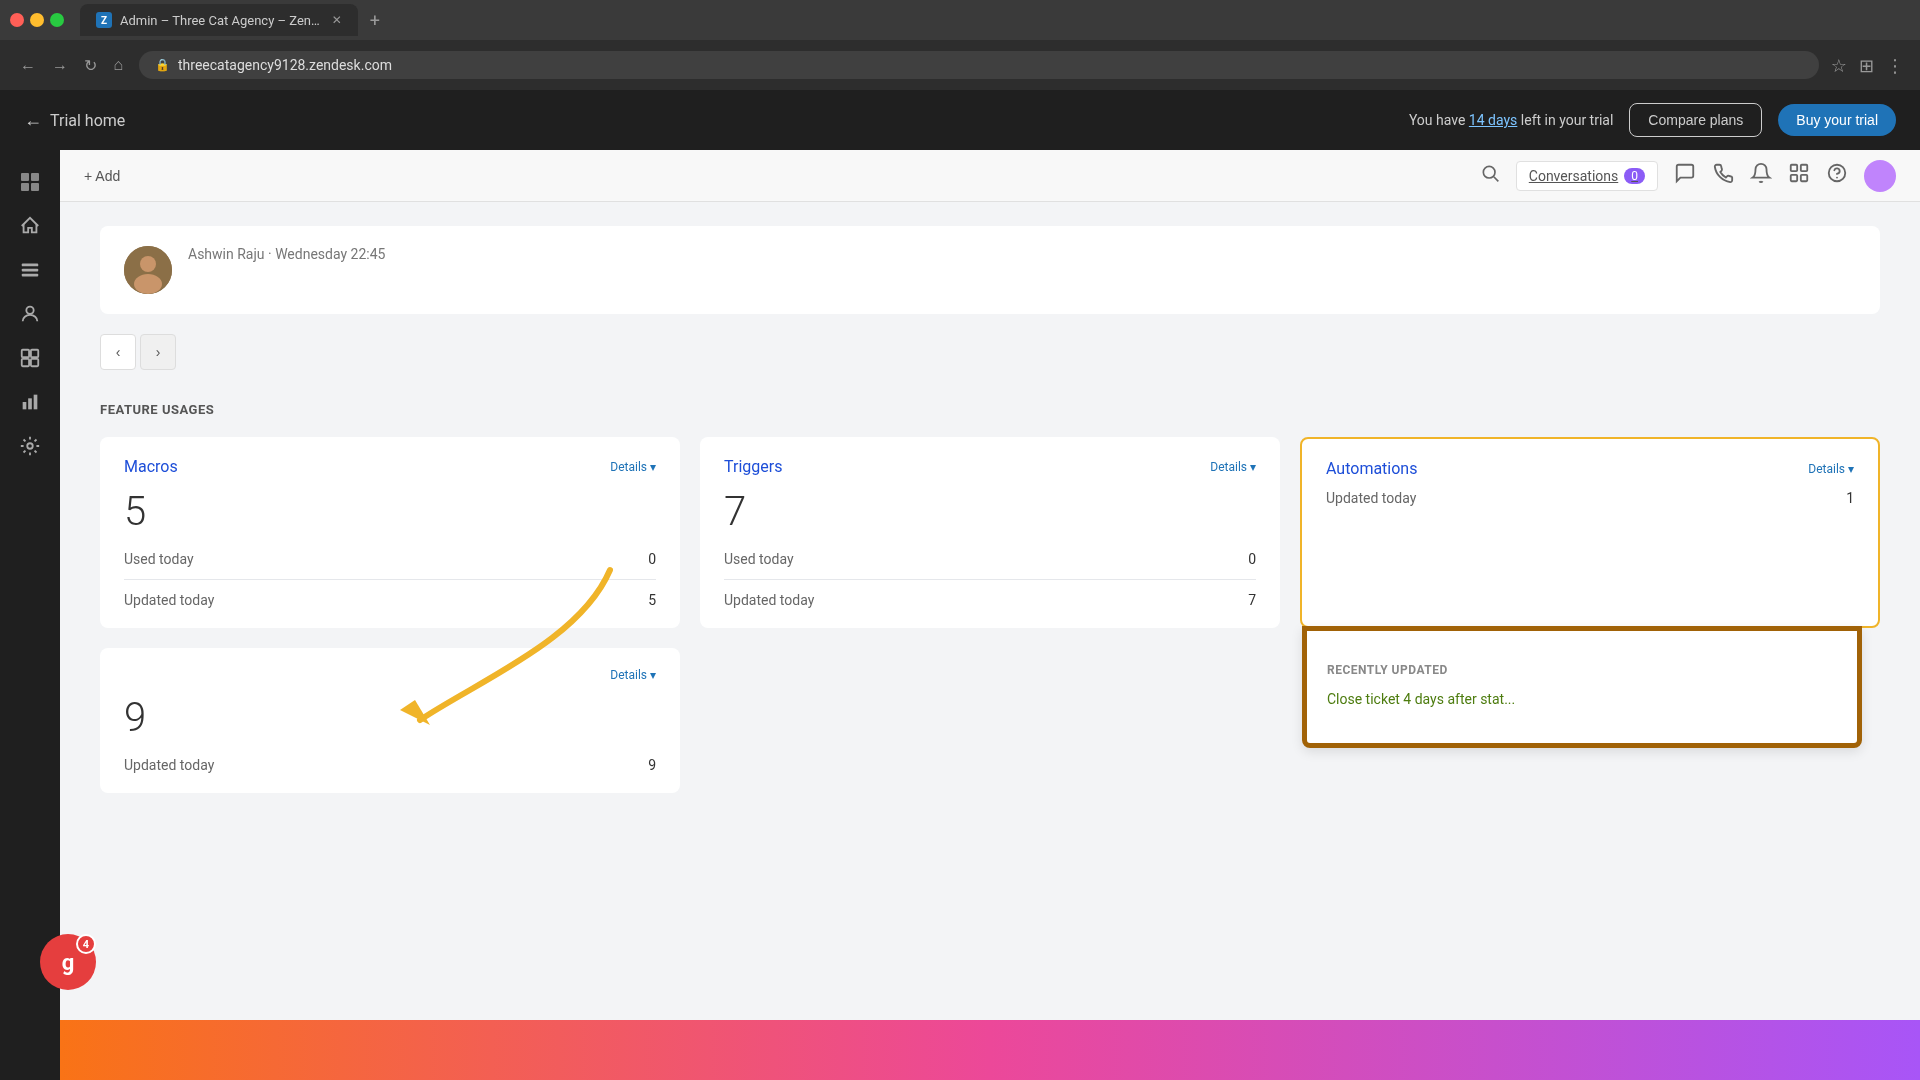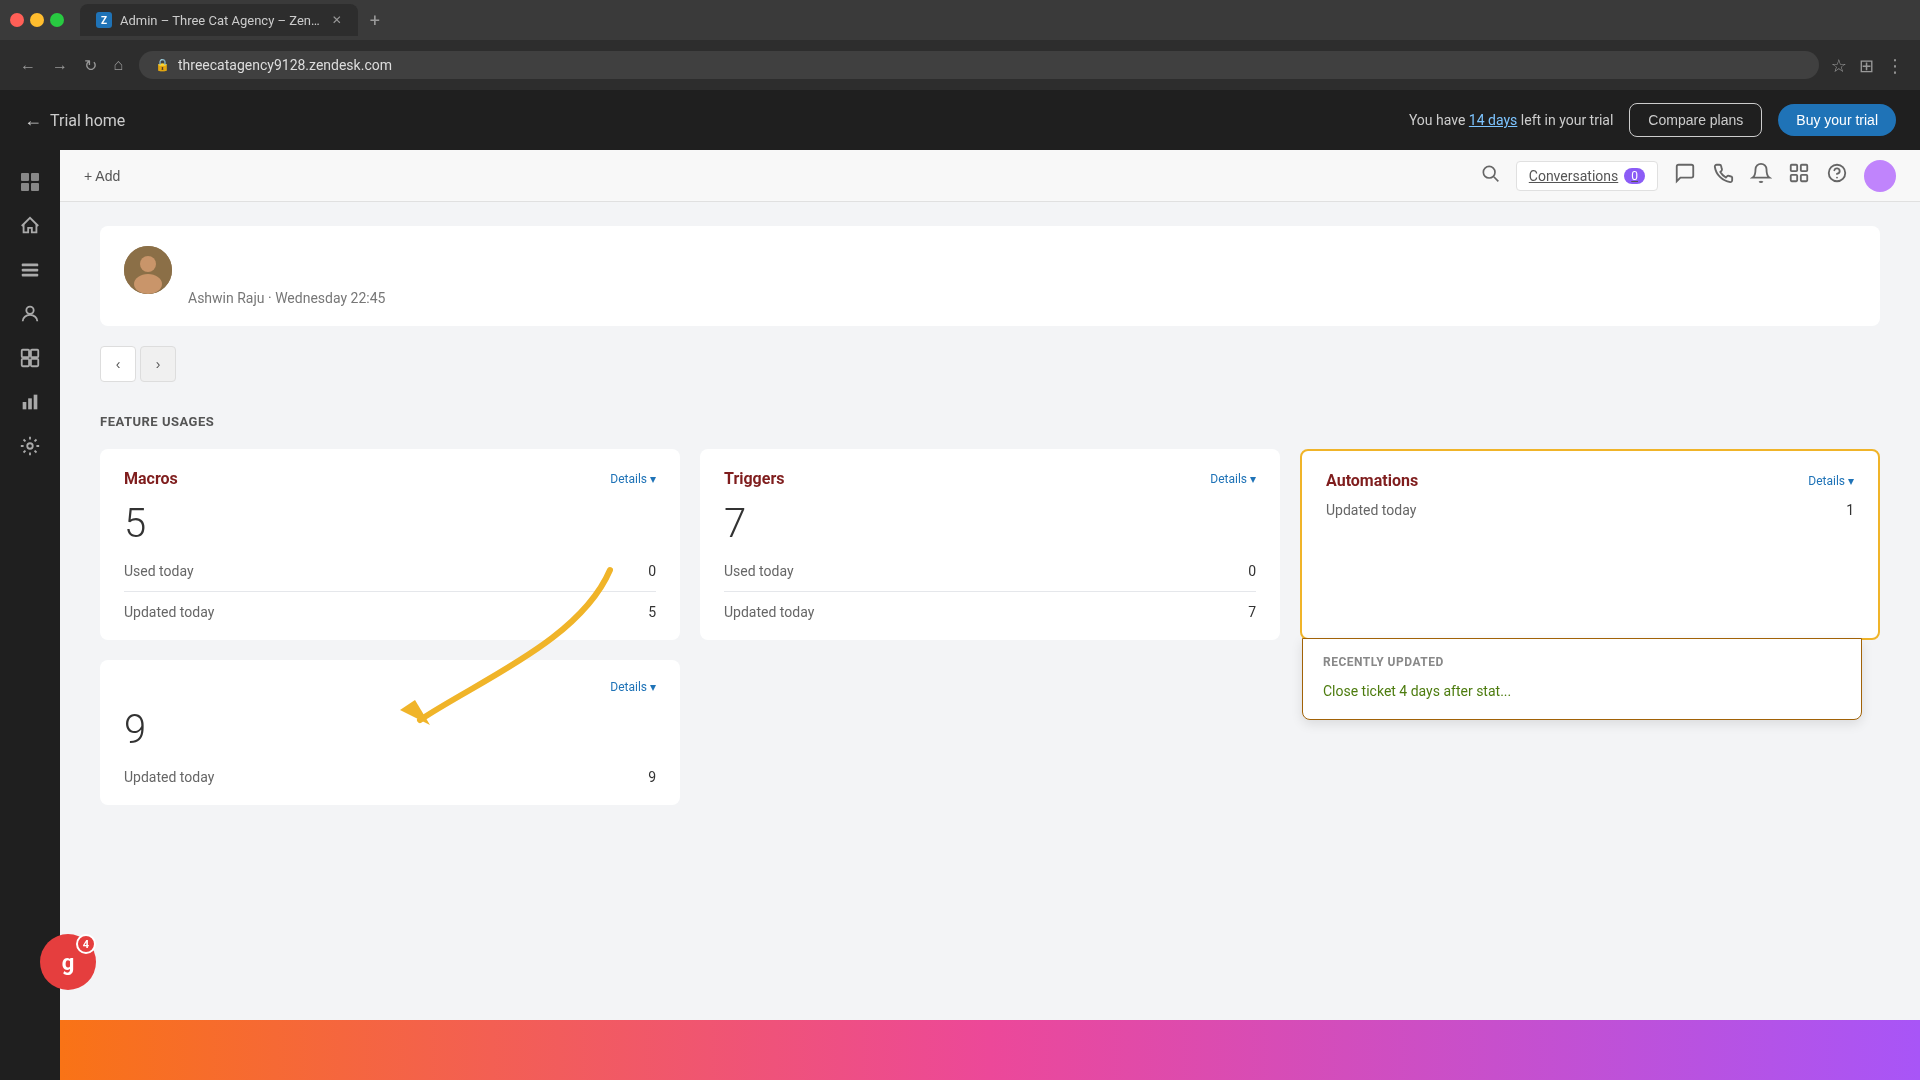--- a/index.html
+++ b/index.html
@@ -325,21 +325,20 @@
     .announcement-title {
       color: #1f73b7;
       font-size: 16px;
       font-weight: 500;
       margin-bottom: 6px;
       cursor: pointer;
     }
     .announcement-meta {
       color: #777;
       font-size: 14px;
-      margin-top: 44px;
     }
 
     
     .pagination {
       display: flex;
       gap: 4px;
       margin-bottom: 32px;
     }
     .page-btn {
       width: 36px;
@@ -388,22 +387,22 @@
 
     .card-header {
       display: flex;
       justify-content: space-between;
       align-items: center;
       margin-bottom: 12px;
     }
 
     .card-title {
       font-size: 16px;
-      font-weight: 700;
-      color: #7f1d1d;
+      font-weight: 400;
+      color: #1d4ed8;
     }
 
     .details-link {
       color: #1f73b7;
       font-size: 12px;
       cursor: pointer;
       display: flex;
       align-items: center;
       gap: 2px;
     }
@@ -437,23 +436,23 @@
       font-size: 14px;
     }
 
     
     .dropdown-panel {
       position: absolute;
       top: 100%;
       left: 0;
       right: 16px;
       background: white;
-      border: 1px solid #a16207;
+      border: 5px solid #a16207;
       border-radius: 0 0 8px 8px;
-      padding: 16px 20px;
+      padding: 32px 20px;
       box-shadow: 0 4px 12px rgba(0,0,0,0.1);
       z-index: 100;
     }
 
     .dropdown-section-title {
       font-size: 12px;
       font-weight: 700;
       color: #888;
       text-transform: uppercase;
       letter-spacing: 0.5px;

